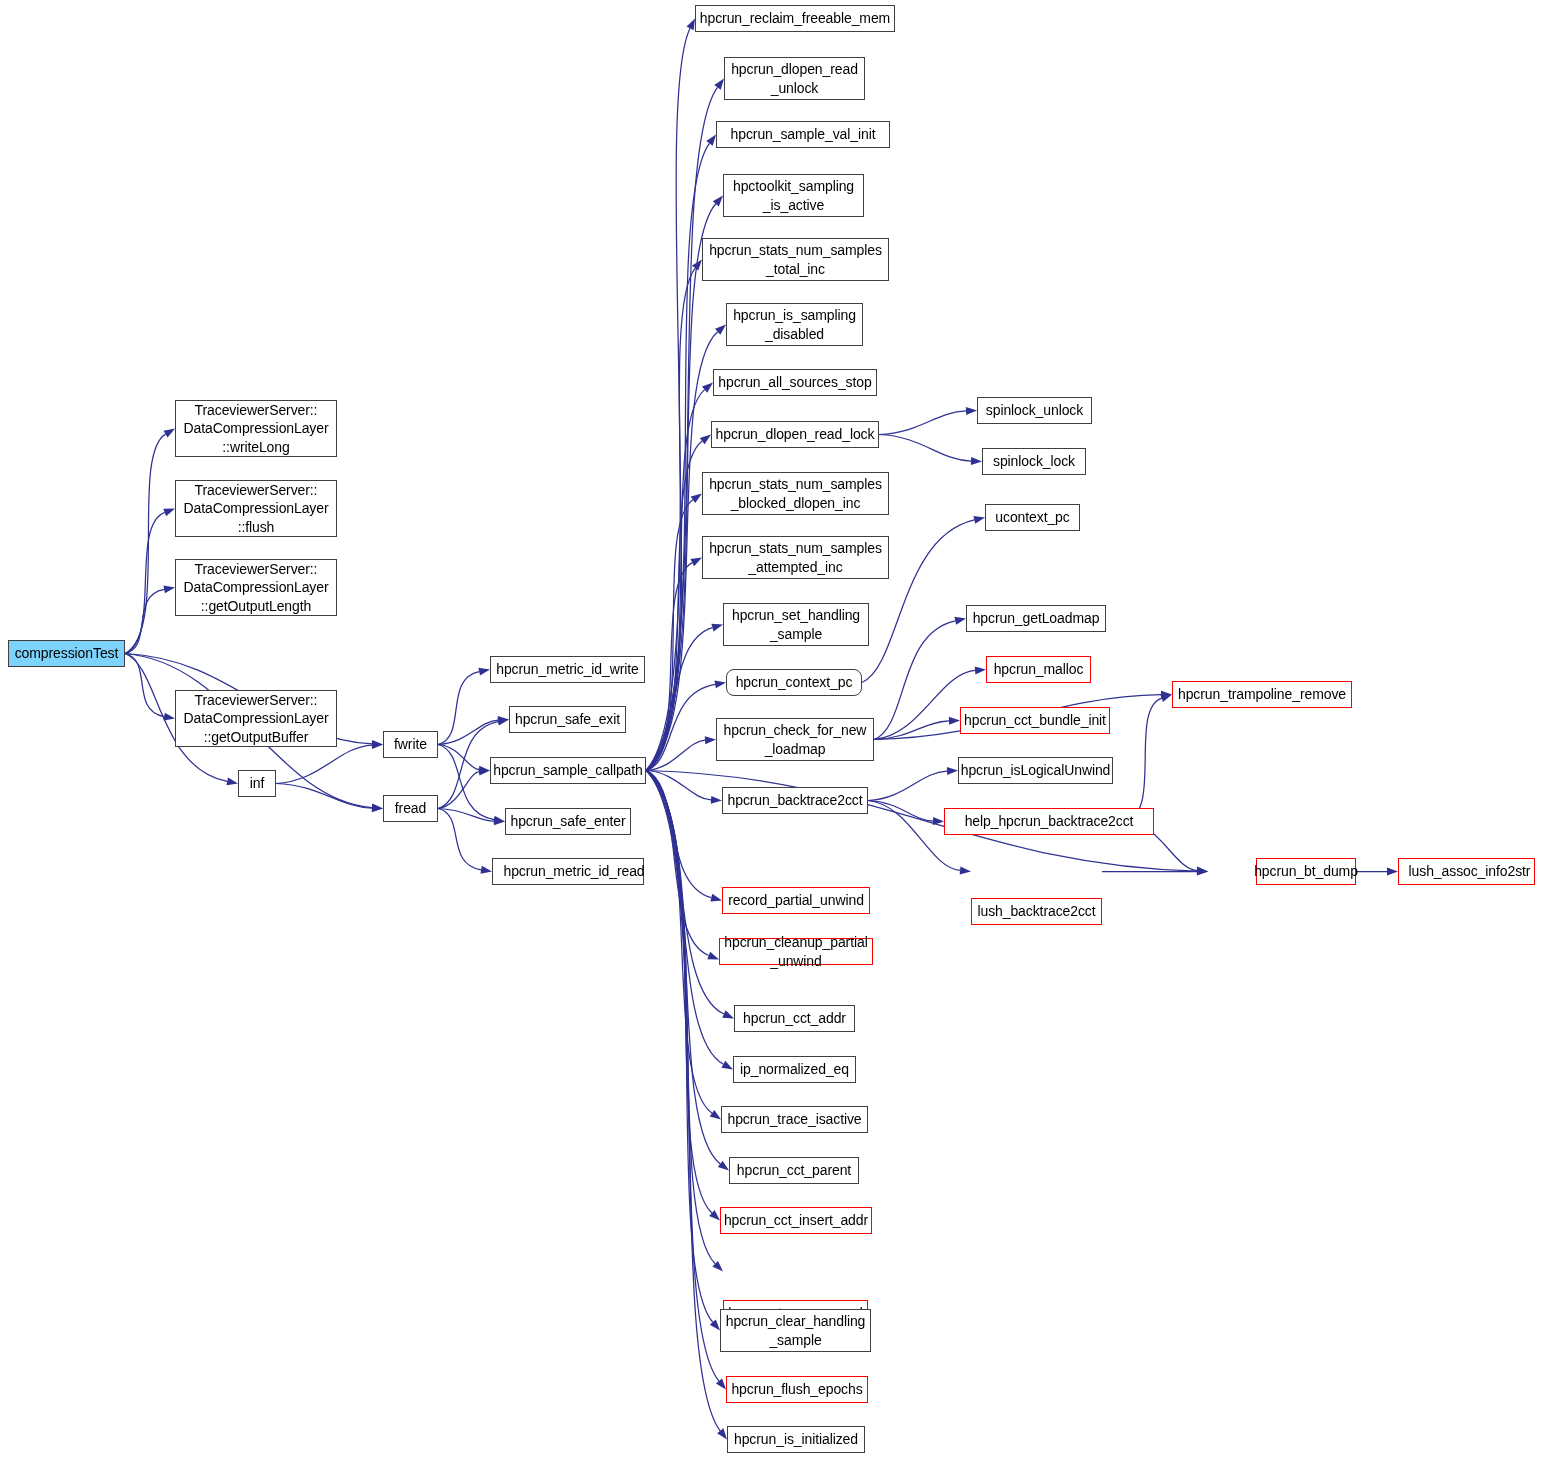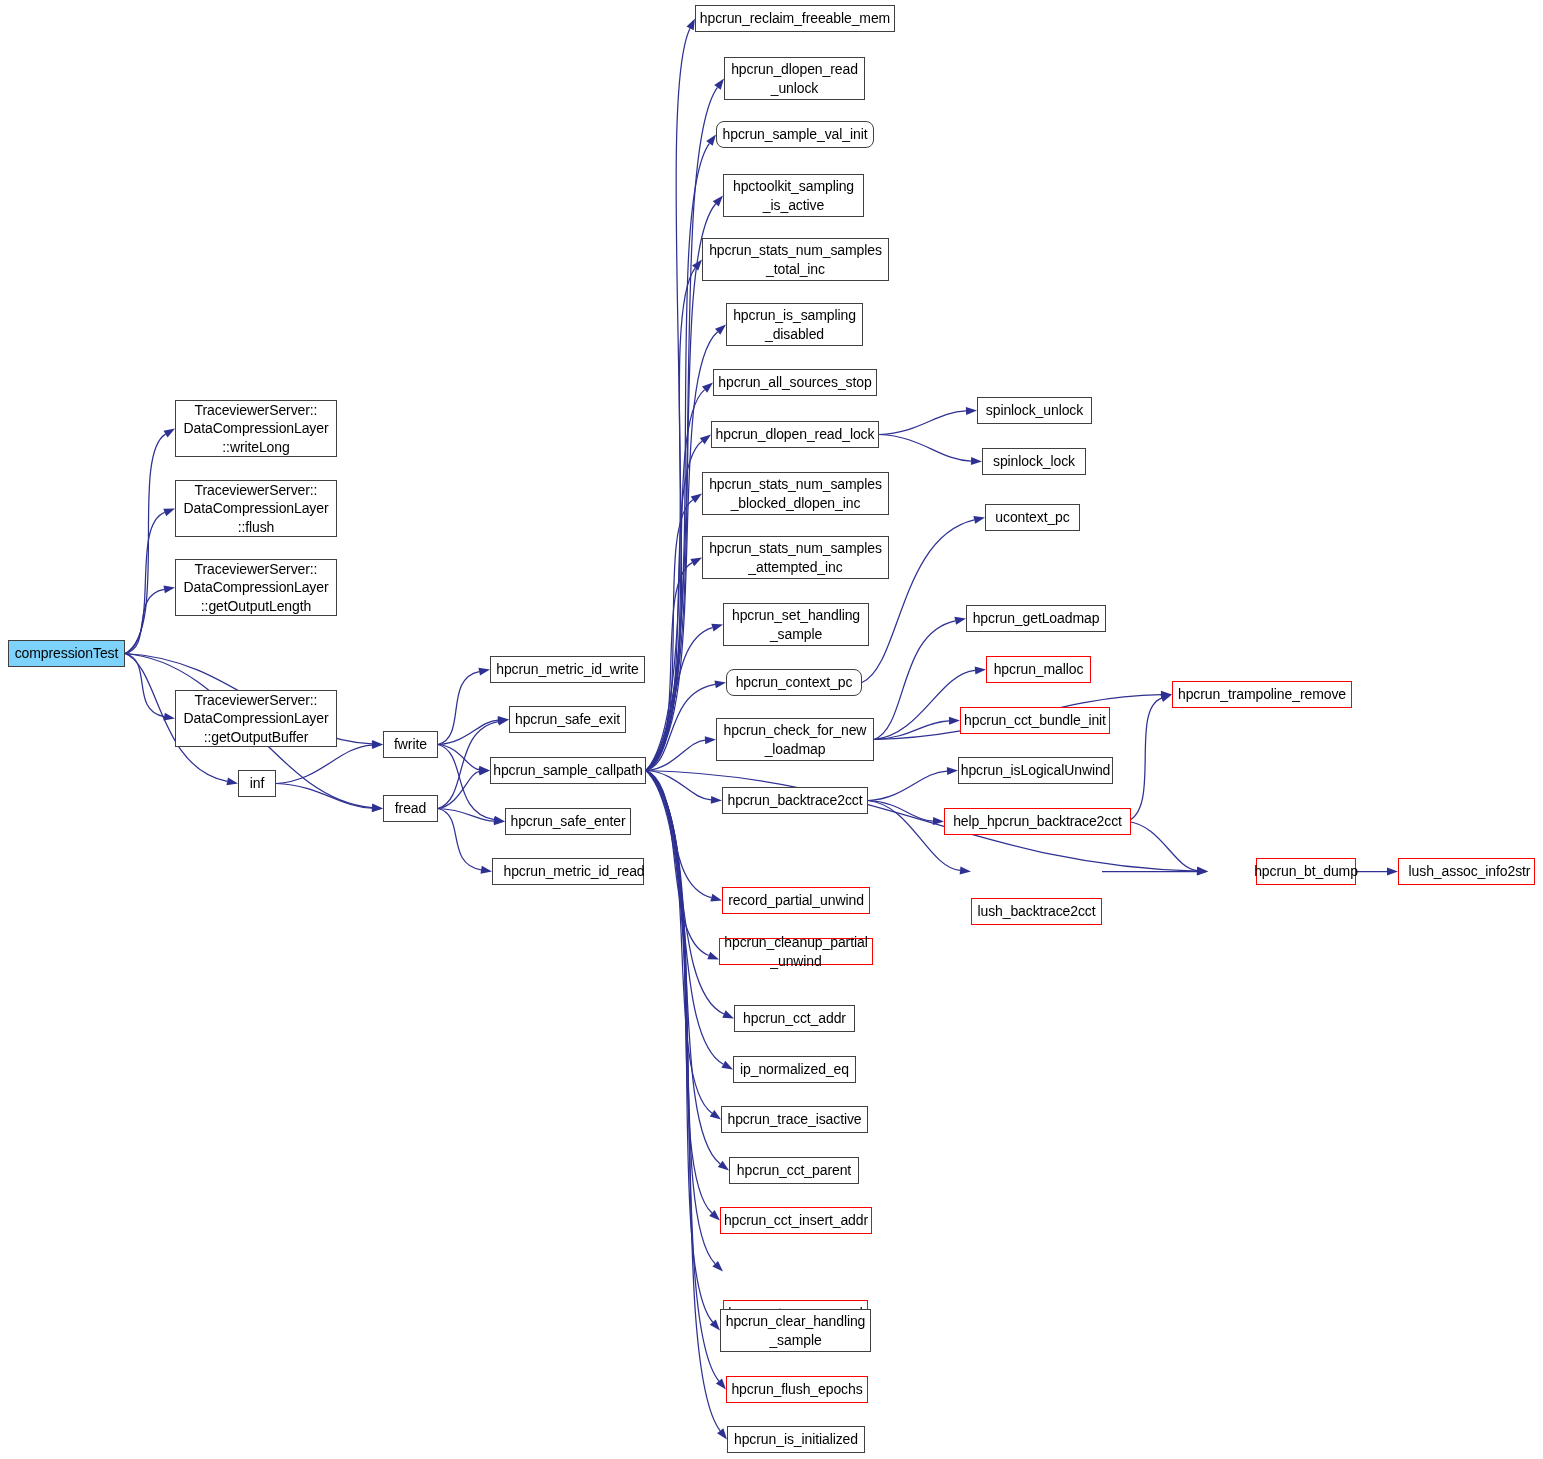--- a/index.html
+++ b/index.html
@@ -167,21 +167,21 @@
       <div class="node" style="left: 383px; top: 731px; width: 55px; height: 27px;">fwrite</div>
       <div class="node" style="left: 383px; top: 795px; width: 55px; height: 27px;">fread</div>
       <div class="node" style="left: 490px; top: 656px; width: 155px; height: 27px;">hpcrun_metric_id_write</div>
       <div class="node" style="left: 509px; top: 706px; width: 117px; height: 27px;">hpcrun_safe_exit</div>
       <div class="node" style="left: 490px; top: 757px; width: 156px; height: 27px;">hpcrun_sample_callpath</div>
       <div class="node" style="left: 505px; top: 808px; width: 126px; height: 27px;">hpcrun_safe_enter</div>
       <div class="node" style="left: 492px; top: 858px; width: 152px; height: 27px; padding-left: 12px;">hpcrun_metric_id_read</div>
       <div class="node" style="left: 695px; top: 5px; width: 200px; height: 27px;">hpcrun_reclaim_freeable_mem</div>
       <div class="node" style="left: 724px; top: 57px; width: 141px; height: 43px;">hpcrun_dlopen_read
 _unlock</div>
-      <div class="node" style="left: 716px; top: 121px; width: 158px; height: 27px; border-radius: 8px;">hpcrun_sample_val_init</div>
+      <div class="node" style="left: 716px; top: 121px; width: 174px; height: 27px;">hpcrun_sample_val_init</div>
       <div class="node" style="left: 723px; top: 174px; width: 141px; height: 43px;">hpctoolkit_sampling
 _is_active</div>
       <div class="node" style="left: 702px; top: 238px; width: 187px; height: 43px;">hpcrun_stats_num_samples
 _total_inc</div>
       <div class="node" style="left: 726px; top: 303px; width: 137px; height: 43px;">hpcrun_is_sampling
 _disabled</div>
       <div class="node" style="left: 713px; top: 369px; width: 164px; height: 27px;">hpcrun_all_sources_stop</div>
       <div class="node" style="left: 711px; top: 421px; width: 168px; height: 27px;">hpcrun_dlopen_read_lock</div>
       <div class="node" style="left: 702px; top: 472px; width: 187px; height: 43px;">hpcrun_stats_num_samples
 _blocked_dlopen_inc</div>
@@ -206,19 +206,19 @@
 _sample</div>
       <div class="node red" style="left: 726px; top: 1376px; width: 142px; height: 27px;">hpcrun_flush_epochs</div>
       <div class="node" style="left: 727px; top: 1426px; width: 138px; height: 27px;">hpcrun_is_initialized</div>
       <div class="node" style="left: 977px; top: 397px; width: 115px; height: 27px;">spinlock_unlock</div>
       <div class="node" style="left: 982px; top: 448px; width: 104px; height: 27px;">spinlock_lock</div>
       <div class="node" style="left: 985px; top: 504px; width: 95px; height: 27px;">ucontext_pc</div>
       <div class="node" style="left: 966px; top: 605px; width: 140px; height: 27px;">hpcrun_getLoadmap</div>
       <div class="node red" style="left: 986px; top: 656px; width: 105px; height: 27px;">hpcrun_malloc</div>
       <div class="node red" style="left: 960px; top: 707px; width: 150px; height: 27px;">hpcrun_cct_bundle_init</div>
       <div class="node" style="left: 958px; top: 757px; width: 155px; height: 27px;">hpcrun_isLogicalUnwind</div>
-      <div class="node red" style="left: 944px; top: 808px; width: 187px; height: 27px;">help_hpcrun_backtrace2cct</div>
+      <div class="node red" style="left: 944px; top: 808px; width: 210px; height: 27px;">help_hpcrun_backtrace2cct</div>
       <div class="node red" style="left: 971px; top: 898px; width: 131px; height: 27px;">lush_backtrace2cct</div>
       <div class="node red" style="left: 1172px; top: 681px; width: 180px; height: 27px;">hpcrun_trampoline_remove</div>
       <div class="node red" style="left: 1256px; top: 858px; width: 100px; height: 27px;">hpcrun_bt_dump</div>
       <div class="node red" style="left: 1398px; top: 858px; width: 137px; height: 27px; padding-left: 6px;">lush_assoc_info2str</div>
     </div>
 </div>
 
 </body></html>

